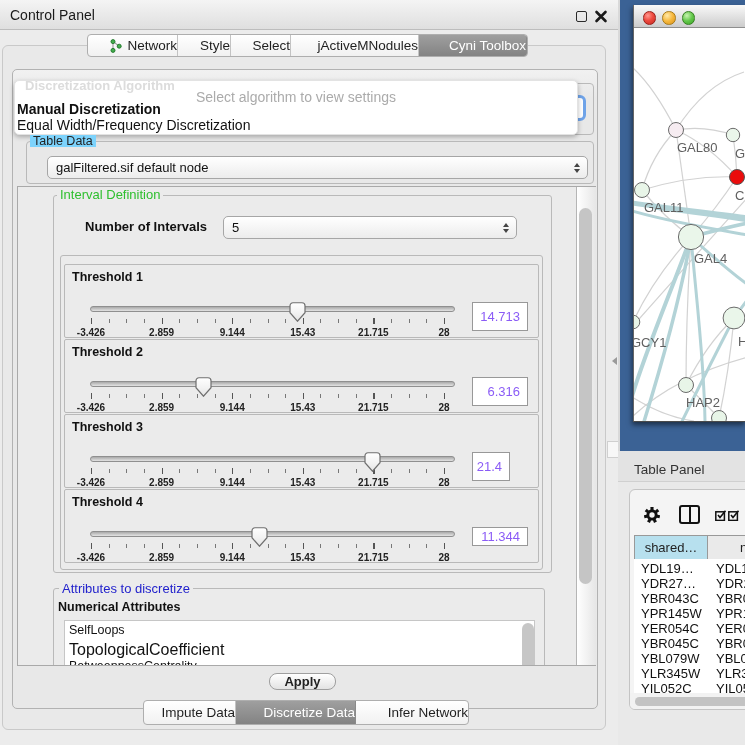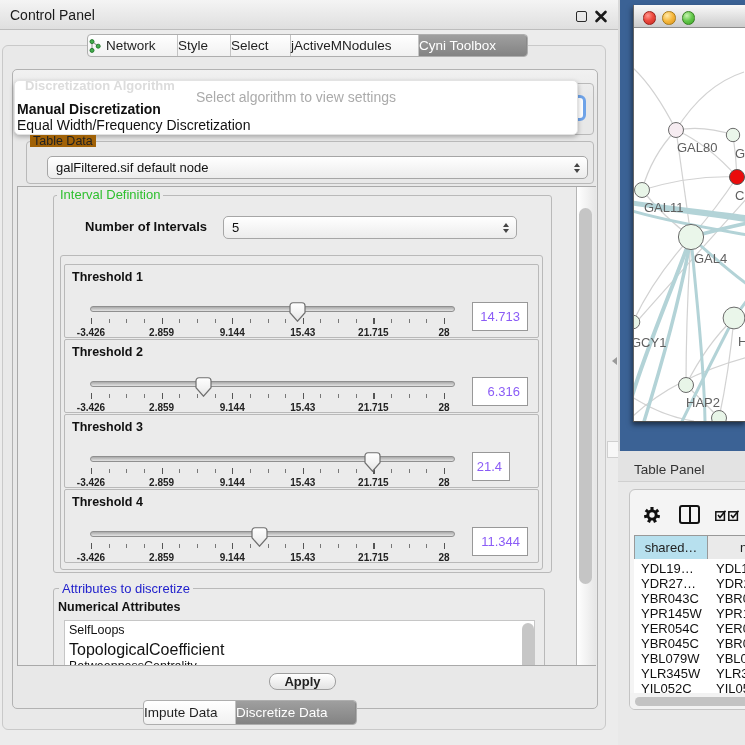--- a/index.html
+++ b/index.html
@@ -10,21 +10,21 @@
 .grplab{position:absolute;font-size:13px;background:#ebebeb;padding:0 3px;line-height:12px;}
 .combo{position:absolute;background:linear-gradient(#ffffff,#ececec);
   border:1px solid #a6a6a6;border-radius:5px;font-size:13px;color:#111;}
 .combo .txt{position:absolute;left:8px;top:0;bottom:0;display:flex;align-items:center;}
 .arr{position:absolute;right:7px;top:0;bottom:0;display:flex;flex-direction:column;justify-content:center;gap:2px;}
 .arr i{display:block;width:0;height:0;border-left:3.5px solid transparent;border-right:3.5px solid transparent;}
 .arr .up{border-bottom:4px solid #444;}
 .arr .dn{border-top:4px solid #444;}
 .tabbar{position:absolute;display:flex;background:linear-gradient(#ffffff,#f1f1f1);
   border:1px solid #aeaeae;border-radius:4px;overflow:hidden;}
-.tab{font-size:13.5px;color:#1f1f1f;display:flex;align-items:center;justify-content:flex-start;
+.tab{font-size:13.5px;color:#1f1f1f;display:flex;align-items:center;justify-content:flex-end;
   box-sizing:border-box;border-right:1px solid #c3c3c3;font-weight:400;}
 .tab:last-child{border-right:none;}
 .tab.sel{background:linear-gradient(#9f9f9f,#838383);color:#fff;border-right:1px solid #8a8a8a;}
 .thresh{position:absolute;border:1px solid #b9b9b9;border-radius:2px;}
 .tlabel{position:absolute;left:7px;top:5px;font-weight:bold;font-size:12.5px;color:#111;}
 .track{position:absolute;height:4px;background:linear-gradient(#a9a9a9,#e3e3e3);
   border:1px solid #8f8f8f;border-radius:3px;}
 .vbox{position:absolute;background:#fff;border:1px solid #989898;
   font-size:13px;color:#8b5cf6;text-align:right;display:flex;align-items:center;justify-content:flex-end;padding-right:7px;box-sizing:border-box;}
 .ticklab{position:absolute;font-size:10px;font-weight:bold;color:#222;transform:translateX(-50%);}
@@ -62,21 +62,21 @@
 
 <div class="abs" style="left:556px;top:95px;width:30px;height:26px;border:3px solid #6fa3e8;border-radius:6px;background:#fff;box-sizing:border-box;"></div>
 
 <div class="abs" style="left:14px;top:80px;width:564px;height:55px;background:#fff;border-radius:5px;box-shadow:0 2px 5px rgba(0,0,0,0.28);border:1px solid #e3e3e3;box-sizing:border-box;"></div>
 <div class="abs" style="left:25px;top:78px;font-size:13px;font-weight:bold;color:#dcdcdc;">Discretization Algorithm</div>
 <div class="abs" style="left:14px;top:89px;width:564px;text-align:center;font-size:14px;color:#ababab;">Select algorithm to view settings</div>
 <div class="abs" style="left:17px;top:101px;font-size:14px;font-weight:bold;color:#111;">Manual Discretization</div>
 <div class="abs" style="left:17px;top:116.5px;font-size:14px;color:#111;">Equal Width/Frequency Discretization</div>
 
 <div class="grp" style="left:26px;top:141px;width:566px;height:41px;"></div>
-<div class="grplab" style="left:30px;top:135px;background:#a16207;color:#222;font-size:12.5px;">Table Data</div>
+<div class="grplab" style="left:30px;top:135px;background:#7dd3fc;color:#222;font-size:12.5px;">Table Data</div>
 <div class="combo" style="left:47px;top:156px;width:539px;height:21px;">
   <div class="txt">galFiltered.sif default node</div>
   <div class="arr">
       <i class="up"></i>
       <i class="dn"></i>
     </div>
 </div>
 
 <div class="abs" id="viewport" style="left:17px;top:186px;width:579px;height:480px;background:#ebebeb;border:1px solid #a9a9a9;box-sizing:border-box;overflow:hidden;">
 
@@ -252,21 +252,21 @@
   <svg style="position:absolute;left:186.4px;top:37px;" width="17" height="20">
         <defs>
           <linearGradient id="g302" x1="0" y1="0" x2="0" y2="1">
             <stop offset="0" stop-color="#ffffff"></stop>
             <stop offset="0.55" stop-color="#f2f2f2"></stop>
             <stop offset="1" stop-color="#e4e4e4"></stop>
           </linearGradient>
         </defs>
         <path d="M4 0.75 h9 a3 3 0 0 1 3 3 v7 l-7.5 8.5 l-7.5 -8.5 v-7 a3 3 0 0 1 3 -3 z" fill="url(#g302)" stroke="#6f6f6f" stroke-width="1.2"></path>
       </svg>
-  <div class="vbox" style="left:407px;top:37px;width:56px;height:29px;padding-left:33px;">11.344</div>
+  <div class="vbox" style="left:407px;top:37px;width:56px;height:19px;padding-left:33px;">11.344</div>
 </div>
 
   <div class="grp" style="left:35px;top:401px;width:490px;height:110px;border-radius:3px;"></div>
   <div class="grplab" style="left:41px;top:396px;color:#2222cc;">Attributes to discretize</div>
   <div class="abs" style="left:40px;top:413px;font-size:12.5px;font-weight:bold;color:#111;">Numerical Attributes</div>
   <div class="abs" style="left:46px;top:433px;width:471px;height:60px;background:#fff;border:1px solid #c6c6c6;box-sizing:border-box;">
     <div style="position:absolute;left:4px;top:2px;font-size:12.5px;color:#111;">SelfLoops</div>
     <div style="position:absolute;left:4px;top:20px;font-size:16px;color:#111;">TopologicalCoefficient</div>
     <div style="position:absolute;left:4px;top:38px;font-size:12.5px;color:#111;">BetweennessCentrality</div>
     <div style="position:absolute;left:457px;top:2px;width:12px;height:58px;background:#c6c6c6;border-radius:6px;"></div>
@@ -274,20 +274,21 @@
 </div>
 
 <div class="abs" style="left:576px;top:187px;width:19px;height:478px;background:linear-gradient(90deg,#ffffff,#e6e6e6);border-left:1px solid #b5b5b5;"></div>
 <div class="abs" style="left:579px;top:208px;width:13px;height:376px;background:#c5c5c5;border-radius:7px;"></div>
 
 <div class="abs" style="left:269px;top:673px;width:67px;height:17px;background:linear-gradient(#ffffff,#e3e3e3);border:1px solid #9f9f9f;border-radius:8px;display:flex;align-items:center;justify-content:center;font-size:13px;font-weight:600;color:#222;box-sizing:border-box;">Apply</div>
 
 <div class="tabbar" style="left:143px;top:700px;height:23px;">
   <div class="tab" style="width:92px;">Impute Data</div>
   <div class="tab sel" style="width:120px;">Discretize Data</div>
+  <div class="tab" style="width:112px;">Infer Network</div>
 </div>
 
 <div class="abs" style="left:607px;top:441px;width:11px;height:15px;background:#f7f7f7;border:1px solid #cfcfcf;"></div>
 <div class="abs" style="left:612px;top:357px;width:0;height:0;border-top:4px solid transparent;border-bottom:4px solid transparent;border-right:5px solid #9a9a9a;"></div>
 
 <div class="abs" style="left:618px;top:0;width:3px;height:451px;background:#d9d9d9;"></div>
 <div class="abs" style="left:620px;top:0;width:125px;height:451px;background:#3b6295;"></div>
 
 <div class="abs" id="macwin" style="left:633px;top:5px;width:112px;height:416px;background:#fff;border-left:1px solid #666;border-bottom:1px solid #4a4a4a;box-shadow:-1px 3px 5px rgba(0,0,0,0.5);">
   <div style="position:absolute;left:0;top:0;right:0;height:22px;background:linear-gradient(#f9f9f9,#cccccc);border-bottom:1px solid #8e8e8e;"></div>

